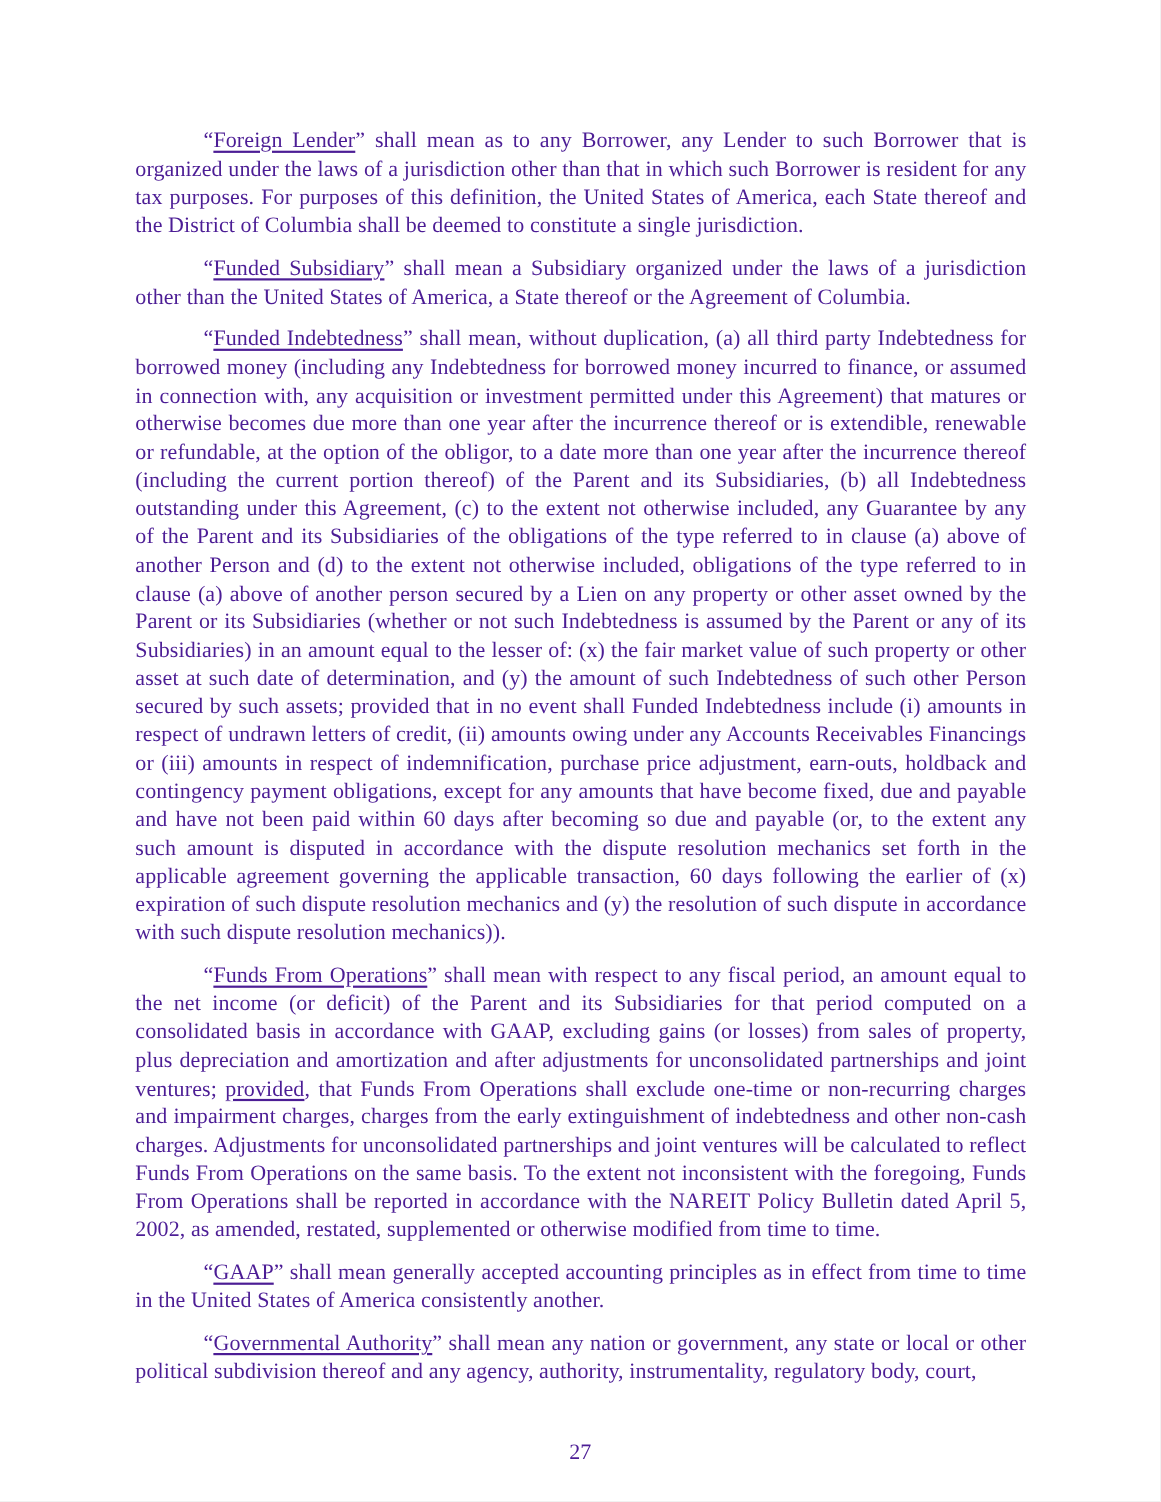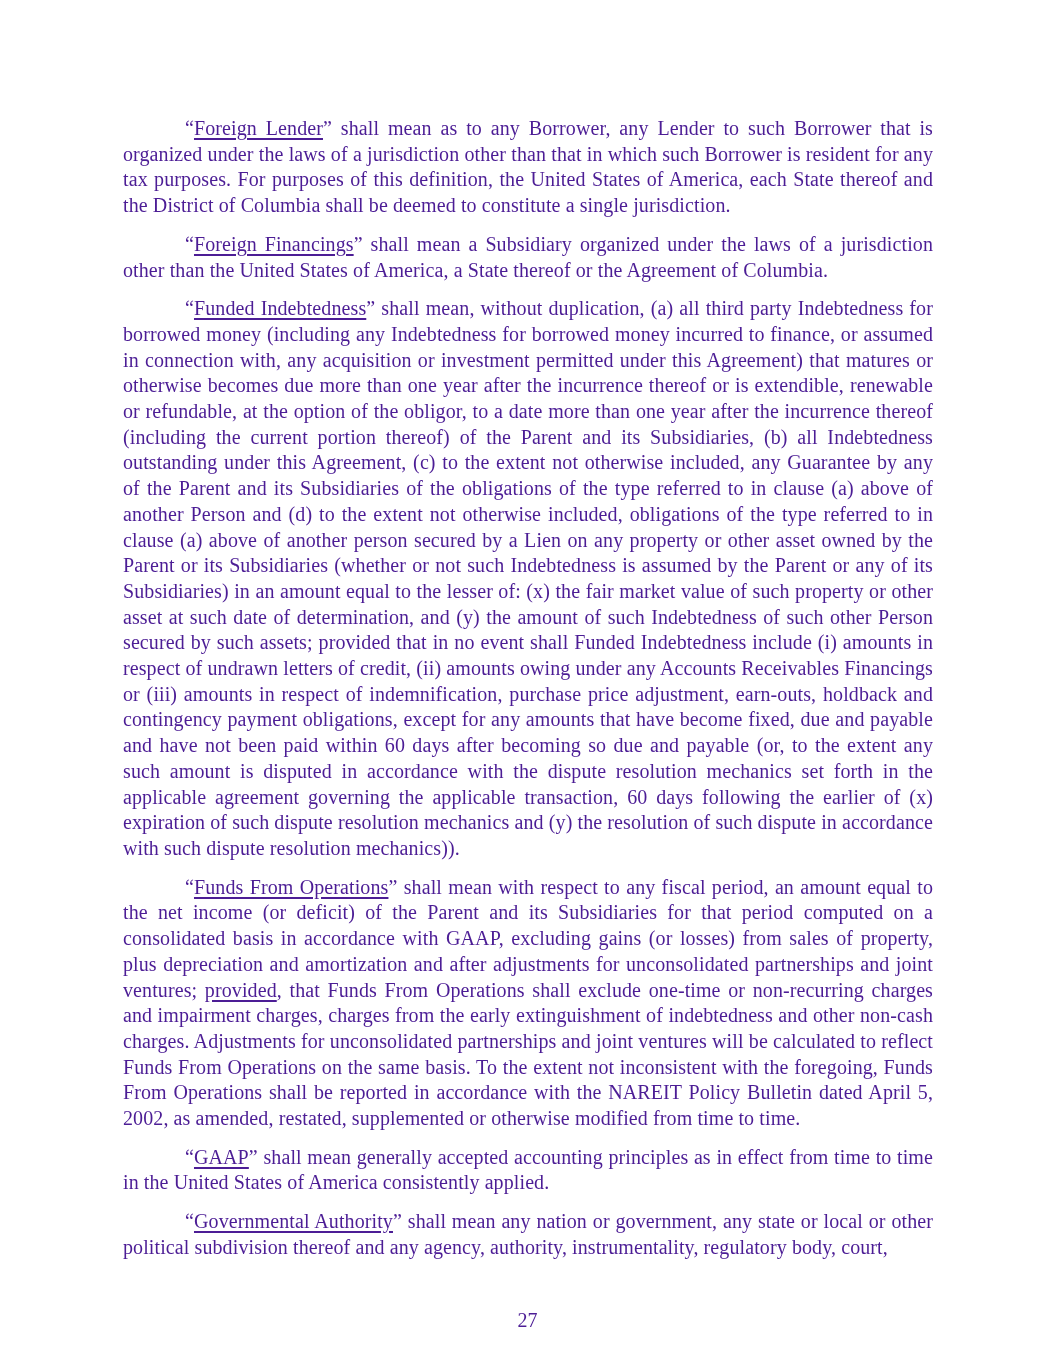--- a/index.html
+++ b/index.html
@@ -44,20 +44,20 @@
     font-size: 20px;
     line-height: 25.7px;
   }
 </style>
 </head>
 <body>
 
 <div class="page">
   <div class="body-text" id="doc-body">
       <p class="para"><span class="">“</span><span class="u">Foreign Lender</span><span class="">” shall mean as to any Borrower, any Lender to such Borrower that is organized under the laws of a jurisdiction other than that in which such Borrower is resident for any tax purposes. For purposes of this definition, the United States of America, each State thereof and the District of Columbia shall be deemed to constitute a single jurisdiction.</span></p>
-      <p class="para"><span class="">“</span><span class="u">Foreign Financings</span><span class="">” shall mean a Subsidiary organized under the laws of a jurisdiction other than the United States of America, a State thereof or the Agreement of Columbia.</span></p>
+      <p class="para"><span class="">“</span><span class="u">Funded Subsidiary</span><span class="">” shall mean a Subsidiary organized under the laws of a jurisdiction other than the United States of America, a State thereof or the Agreement of Columbia.</span></p>
       <p class="para"><span class="">“</span><span class="u">Funded Indebtedness</span><span class="">” shall mean, without duplication, (a) all third party Indebtedness for borrowed money (including any Indebtedness for borrowed money incurred to finance, or assumed in connection with, any acquisition or investment permitted under this Agreement) that matures or otherwise becomes due more than one year after the incurrence thereof or is extendible, renewable or refundable, at the option of the obligor, to a date more than one year after the incurrence thereof (including the current portion thereof) of the Parent and its Subsidiaries, (b) all Indebtedness outstanding under this Agreement, (c) to the extent not otherwise included, any Guarantee by any of the Parent and its Subsidiaries of the obligations of the type referred to in clause (a) above of another Person and (d) to the extent not otherwise included, obligations of the type referred to in clause (a) above of another person secured by a Lien on any property or other asset owned by the Parent or its Subsidiaries (whether or not such Indebtedness is assumed by the Parent or any of its Subsidiaries) in an amount equal to the lesser of: (x) the fair market value of such property or other asset at such date of determination, and (y) the amount of such Indebtedness of such other Person secured by such assets; provided that in no event shall Funded Indebtedness include (i) amounts in respect of undrawn letters of credit, (ii) amounts owing under any Accounts Receivables Financings or (iii) amounts in respect of indemnification, purchase price adjustment, earn-outs, holdback and contingency payment obligations, except for any amounts that have become fixed, due and payable and have not been paid within 60 days after becoming so due and payable (or, to the extent any such amount is disputed in accordance with the dispute resolution mechanics set forth in the applicable agreement governing the applicable transaction, 60 days following the earlier of (x) expiration of such dispute resolution mechanics and (y) the resolution of such dispute in accordance with such dispute resolution mechanics)).</span></p>
       <p class="para"><span class="">“</span><span class="u">Funds From Operations</span><span class="">” shall mean with respect to any fiscal period, an amount equal to the net income (or deficit) of the Parent and its Subsidiaries for that period computed on a consolidated basis in accordance with GAAP, excluding gains (or losses) from sales of property, plus depreciation and amortization and after adjustments for unconsolidated partnerships and joint ventures; </span><span class="u">provided</span><span class="">, that Funds From Operations shall exclude one-time or non-recurring charges and impairment charges, charges from the early extinguishment of indebtedness and other non-cash charges. Adjustments for unconsolidated partnerships and joint ventures will be calculated to reflect Funds From Operations on the same basis. To the extent not inconsistent with the foregoing, Funds From Operations shall be reported in accordance with the NAREIT Policy Bulletin dated April 5, 2002, as amended, restated, supplemented or otherwise modified from time to time.</span></p>
-      <p class="para"><span class="">“</span><span class="u">GAAP</span><span class="">” shall mean generally accepted accounting principles as in effect from time to time in the United States of America consistently applied.</span></p>
+      <p class="para"><span class="">“</span><span class="u">GAAP</span><span class="">” shall mean generally accepted accounting principles as in effect from time to time in the United States of America consistently another.</span></p>
       <p class="para"><span class="">“</span><span class="u">Governmental Authority</span><span class="">” shall mean any nation or government, any state or local or other political subdivision thereof and any agency, authority, instrumentality, regulatory body, court,</span></p>
     </div>
   <div class="page-number">27</div>
 </div>
 
 </body></html>

